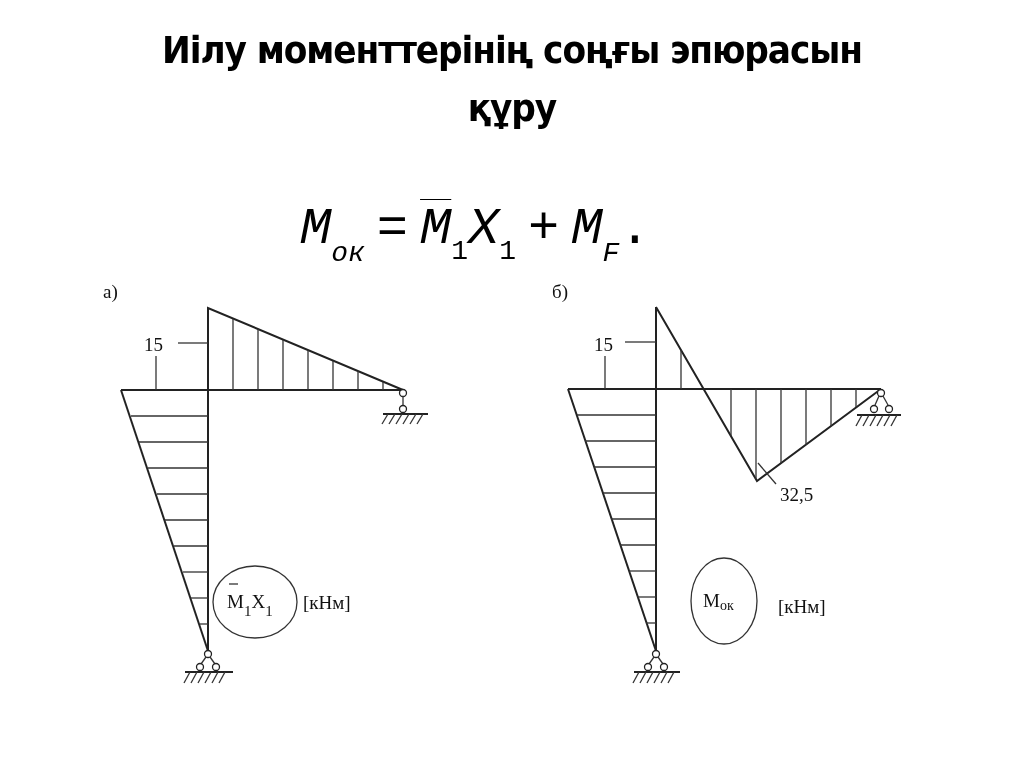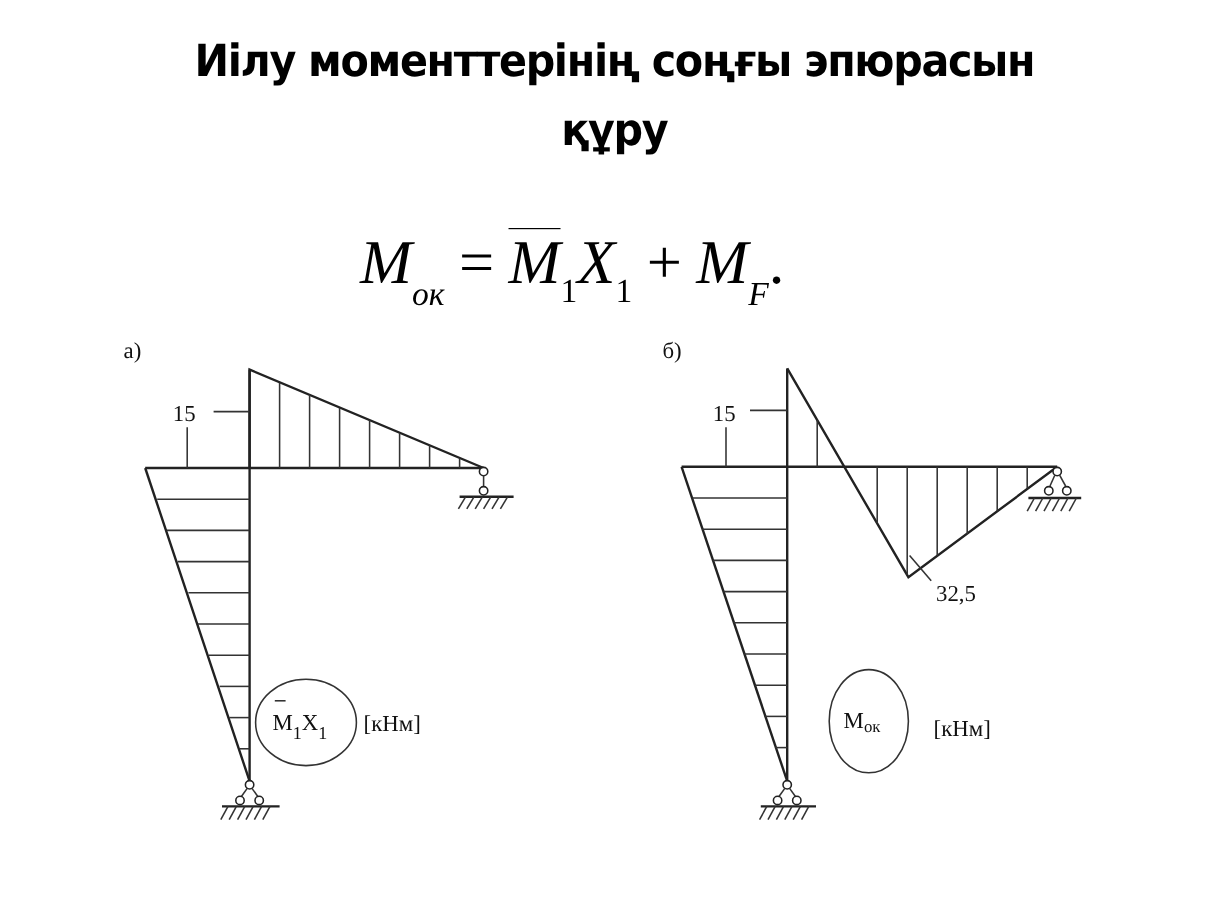--- a/index.html
+++ b/index.html
@@ -4,22 +4,22 @@
 <style>
   html, body { margin: 0; padding: 0; background: #ffffff; }
   body { width: 1024px; height: 767px; position: relative; overflow: hidden;
          font-family: "Liberation Sans", "DejaVu Sans", sans-serif; color: #000; }
   .title {
     position: absolute; left: 0; top: 22px; width: 1024px; text-align: center;
     font-family: "DejaVu Sans", "Liberation Sans", sans-serif; font-weight: bold;
     font-size: 37px; line-height: 58px; letter-spacing: -1.2px; transform: scaleX(0.93);
   }
   .formula {
-    position: absolute; left: 300px; top: 190px; height: 70px;
-    font-family: Liberation Serif, serif; font-size: 52px;
+    position: absolute; left: 300px; top: 200px; height: 70px;
+    font-family: Liberation Mono, monospace; font-size: 52px;
     white-space: nowrap; line-height: 60px;
   }
   .formula .it { font-style: italic; }
   .formula .sub { font-size: 28px; position: relative; top: 16px; }
   .formula .subit { font-size: 28px; font-style: italic; position: relative; top: 18px; }
   .formula .op { padding: 0 12px; }
   .formula .bar { text-decoration: overline; text-decoration-thickness: 1px; }
   svg { position: absolute; left: 0; top: 0; }
   .ln { stroke: #222; stroke-width: 2; fill: none; }
   .th { stroke: #333; stroke-width: 1.3; fill: none; }

